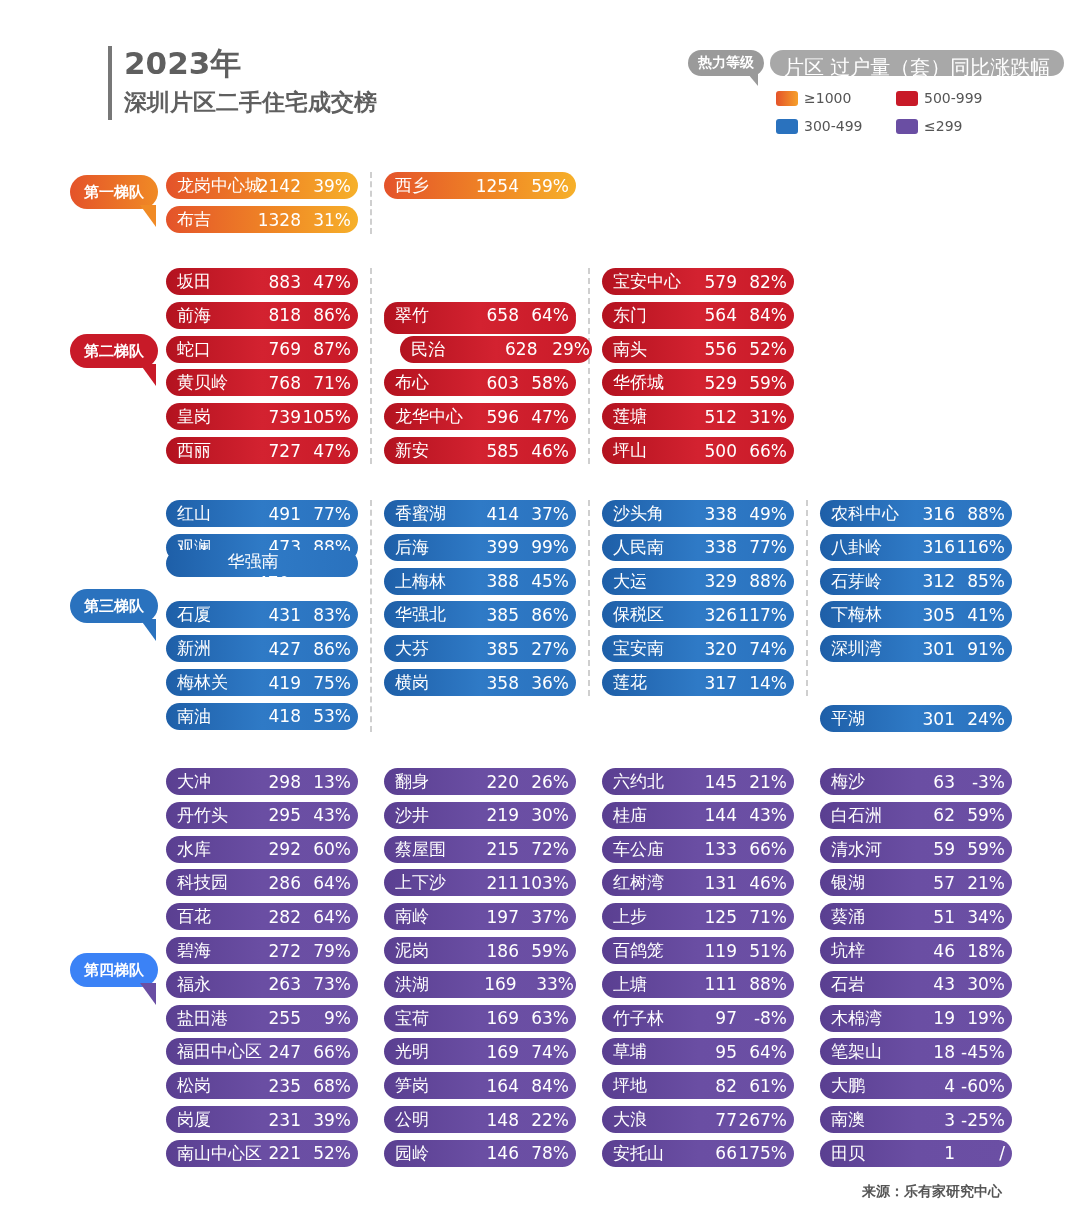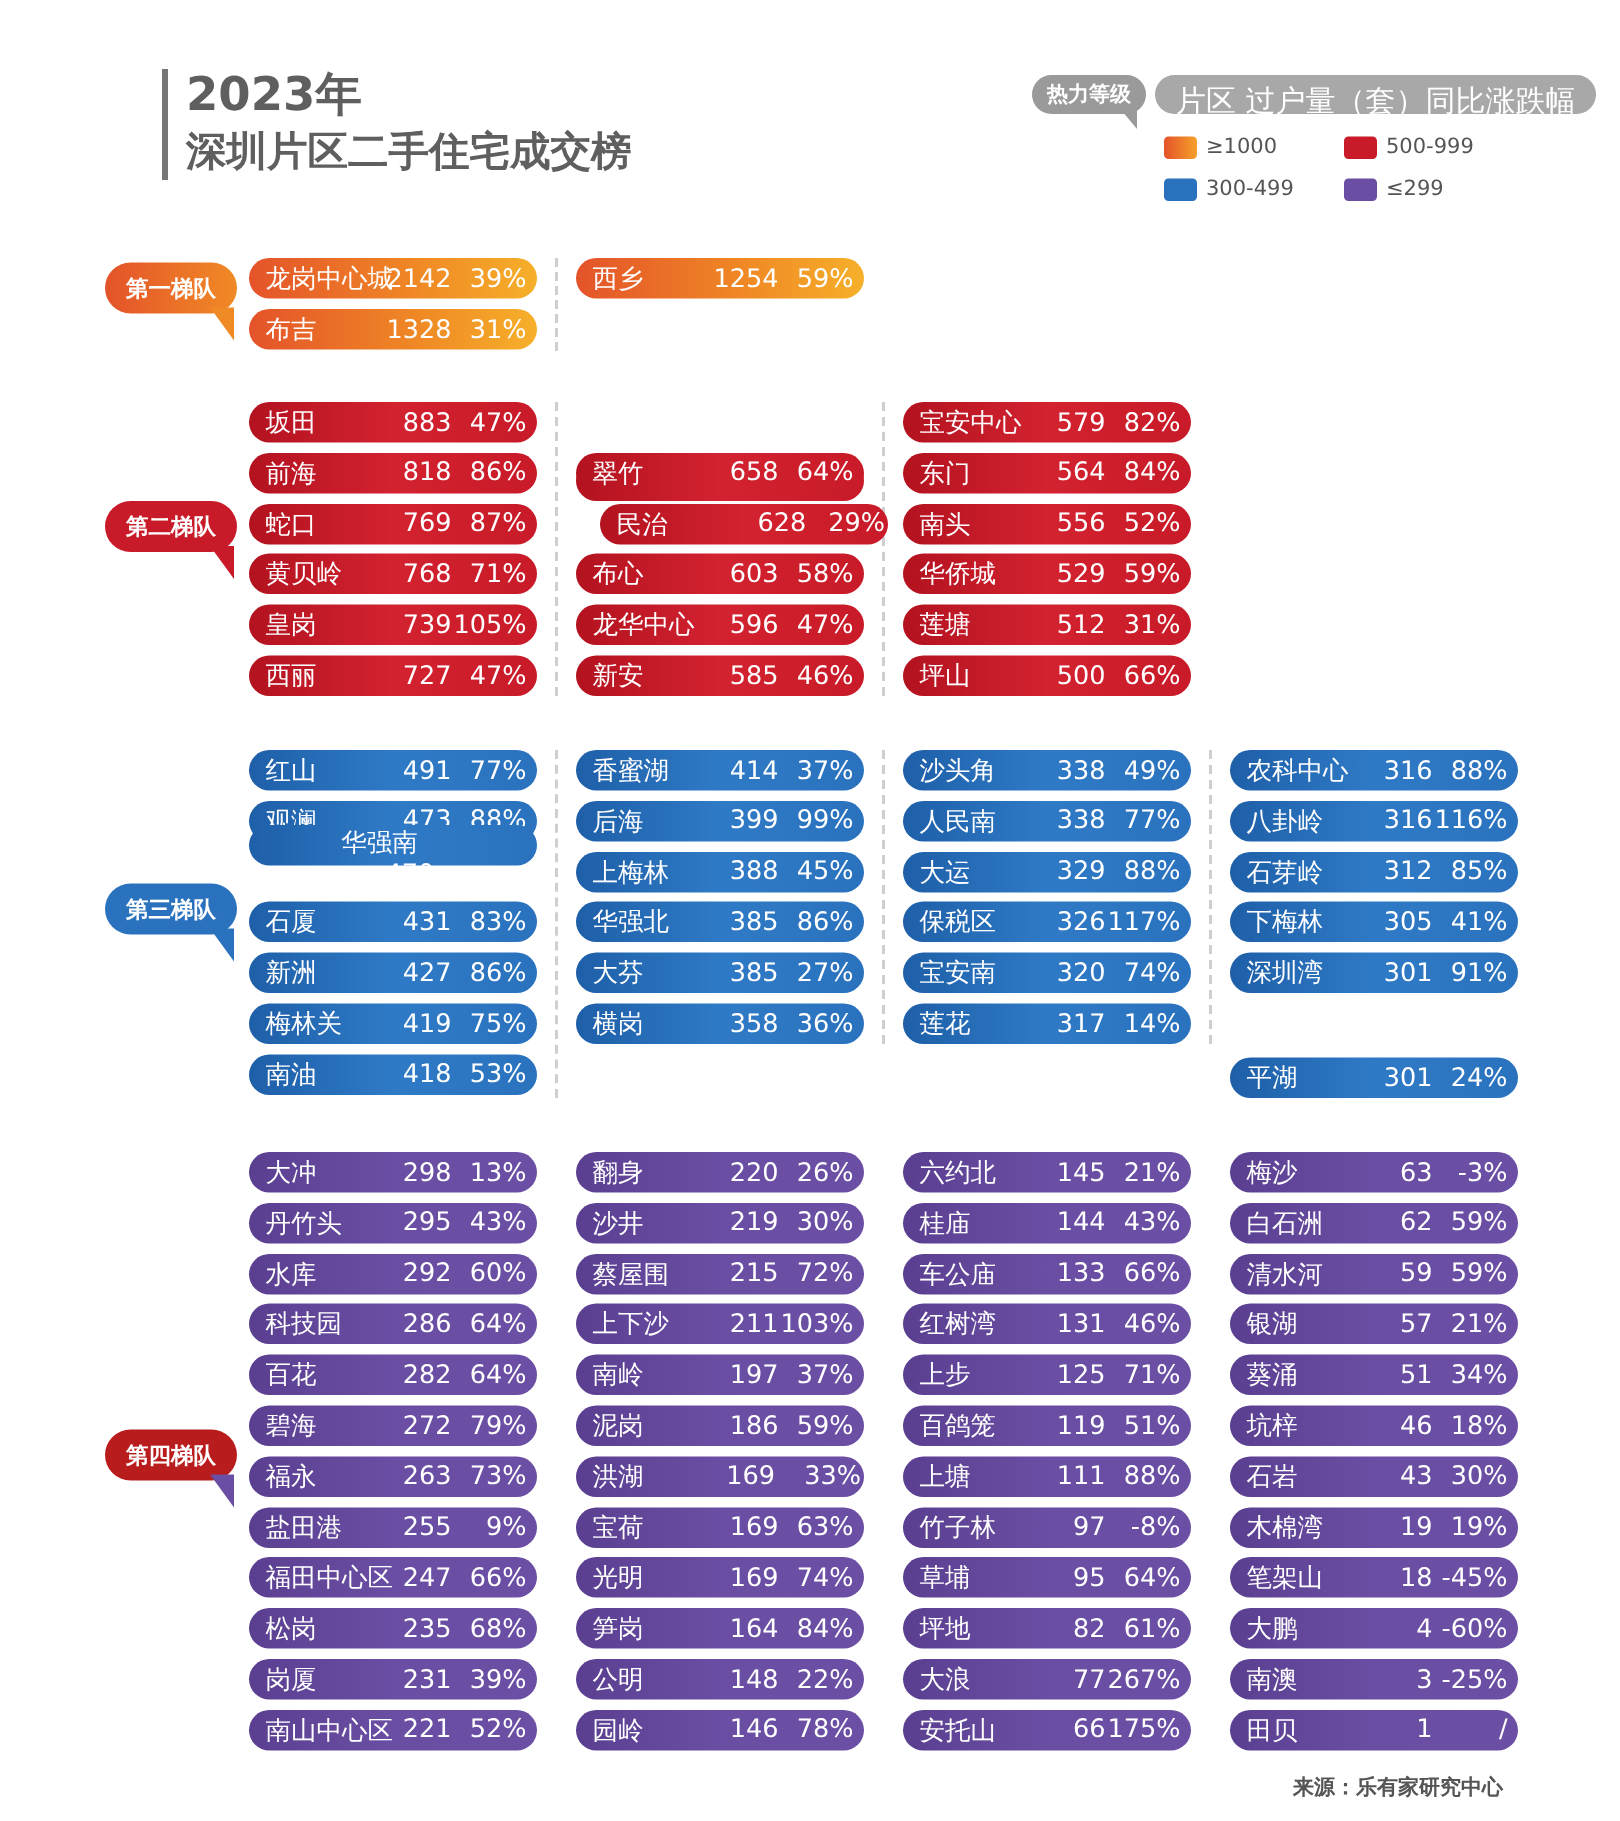--- a/index.html
+++ b/index.html
@@ -4,21 +4,21 @@
 <style>
   * { box-sizing: border-box; margin: 0; padding: 0; }
   body {
     width: 1080px; height: 1214px; background: #ffffff;
     font-family: "DejaVu Sans", "Liberation Sans", sans-serif;
     position: relative; overflow: hidden; color: #555;
   }
   .title-bar { position: absolute; left: 108px; top: 46px; width: 4px; height: 74px; background: #777; }
   .title { position: absolute; left: 124px; top: 44px; color: #5f5f5f; font-weight: bold; }
   .title .l1 { font-size: 31px; line-height: 38px; }
-  .title .l2 { font-size: 27px; line-height: 40px; }
+  .title .l2 { font-size: 23px; line-height: 40px; }
 
   .legend-head { position: absolute; left: 688px; top: 50px; height: 26px; display: flex; }
   .lh-tag { background: #9a9a9a; color: #fff; font-weight: bold; font-size: 14px; border-radius: 13px; padding: 4px 10px; height: 26px; position: relative; }
   .lh-tag:after { content: ""; position: absolute; right: 6px; bottom: -10px; border-left: 10px solid transparent; border-top: 12px solid #9a9a9a; }
   .lh-cols { background: #a8a8a8; color: #fff; font-size: 20px; border-radius: 13px; padding: 4px 14px; height: 26px; margin-left: 6px; }
   .legend-item { position: absolute; display: flex; align-items: center; font-size: 14px; color: #555; }
   .legend-item .sw { width: 22px; height: 15px; border-radius: 3px; margin-right: 6px; }
 
   .tier-label { position: absolute; width: 88px; height: 34px; border-radius: 17px; color: #fff; font-weight: bold; font-size: 15px; display: flex; align-items: center; justify-content: center; }
   .tier-label .tail { position: absolute; right: 2px; bottom: -18px; width: 0; height: 0; border-left: 16px solid transparent; border-top: 22px solid; border-top-color: inherit; }
@@ -70,21 +70,21 @@
     <span class="tail" style="border-top-color:#f08a25"></span>
   </div>
 <div class="tier-label" style="left:70px;top:334px;background:#c81a28">
     <span>第二梯队</span>
     <span class="tail" style="border-top-color:#c81a28"></span>
   </div>
 <div class="tier-label" style="left:70px;top:589px;background:#2a72be">
     <span>第三梯队</span>
     <span class="tail" style="border-top-color:#2a72be"></span>
   </div>
-<div class="tier-label" style="left:70px;top:953px;background:#b91c1c">
+<div class="tier-label" style="left:70px;top:953px;background:#3b82f6">
     <span>第四梯队</span>
     <span class="tail" style="border-top-color:#6a4ea3"></span>
   </div>
 
 <div class="vdash" style="left:370px;top:172px;height:62px"></div>
 <div class="vdash" style="left:370px;top:268px;height:196px"></div>
 <div class="vdash" style="left:588px;top:268px;height:196px"></div>
 <div class="vdash" style="left:370px;top:500px;height:232px"></div>
 <div class="vdash" style="left:588px;top:500px;height:196px"></div>
 <div class="vdash" style="left:806px;top:500px;height:196px"></div>

